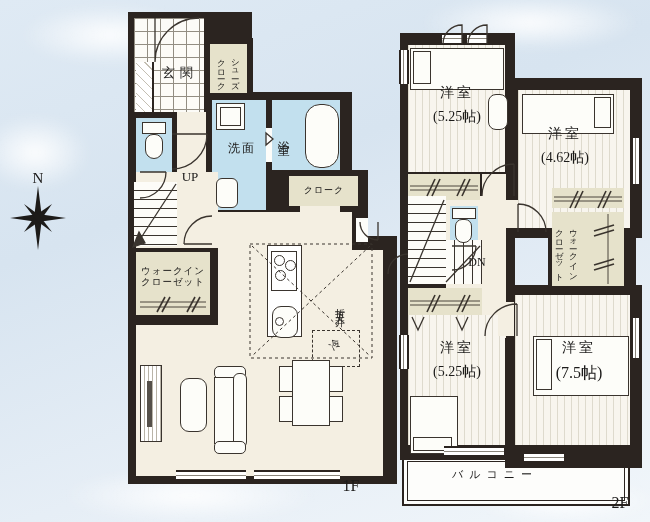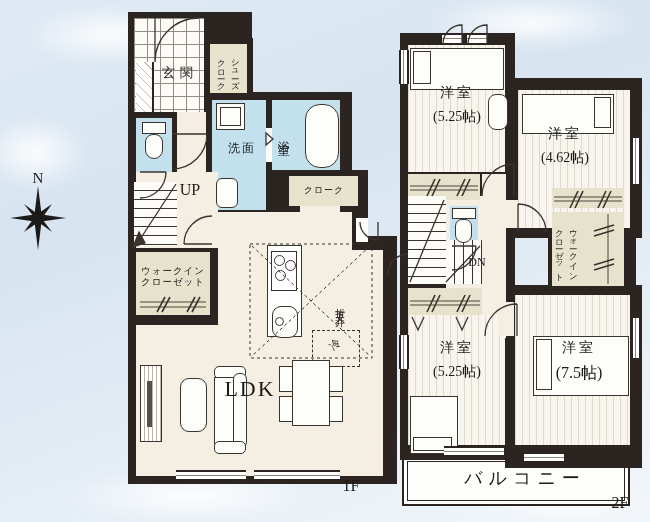--- a/index.html
+++ b/index.html
@@ -228,37 +228,36 @@
   </svg>
 
   <div class="lbl" style="left:26px;top:170px;width:24px;font-size:15px">N</div>
 
   <div class="lbl" style="left:154px;top:66px;width:52px;font-size:13px;letter-spacing:5px">玄関</div>
   <div class="lbl vtext" style="left:230px;top:47px;height:46px;font-size:8.5px;letter-spacing:1px">シューズ</div>
   <div class="lbl vtext" style="left:216px;top:47px;height:46px;font-size:8.5px;letter-spacing:1px">クローク</div>
   <div class="lbl" style="left:220px;top:142px;width:44px;font-size:12px;letter-spacing:2px">洗面</div>
   <div class="lbl vtext" style="left:276px;top:108px;height:52px;font-size:12px;letter-spacing:3px">浴室</div>
   <div class="lbl" style="left:292px;top:185px;width:64px;font-size:9px;letter-spacing:1px">クローク</div>
-  <div class="lbl" style="left:176px;top:181px;width:28px;font-size:16px">UP</div>
+  <div class="lbl" style="left:176px;top:170px;width:28px;font-size:13px">UP</div>
   <div class="lbl" style="left:138px;top:266px;width:70px;font-size:9.5px;letter-spacing:1px">
     <div>ウォークイン</div>
     <div>クローゼット</div>
   </div>
-  <div class="lbl" style="left:214px;top:376px;width:72px;font-size:22px;letter-spacing:2px">LDK</div>
   <div class="lbl vtext" style="left:334px;top:266px;height:80px;font-size:10px;letter-spacing:3px">折下天井</div>
   <div class="lbl" style="left:325px;top:338px;width:20px;font-size:11px;transform:rotate(-42deg)">冷</div>
   <div class="lbl" style="left:334px;top:477px;width:34px;font-size:16px">1F</div>
 
   <div class="lbl" style="left:428px;top:85px;width:58px;font-size:14px;letter-spacing:3px">洋室</div>
   <div class="lbl" style="left:416px;top:109px;width:82px;font-size:14px">(5.25帖)</div>
   <div class="lbl" style="left:536px;top:126px;width:58px;font-size:14px;letter-spacing:3px">洋室</div>
   <div class="lbl" style="left:526px;top:150px;width:78px;font-size:14px">(4.62帖)</div>
   <div class="lbl" style="left:462px;top:256px;width:30px;font-size:12px">DN</div>
   <div class="lbl vtext" style="left:568px;top:217px;height:66px;font-size:8.5px;letter-spacing:1px">ウォークイン</div>
   <div class="lbl vtext" style="left:554px;top:217px;height:66px;font-size:8.5px;letter-spacing:1px">クローゼット</div>
   <div class="lbl" style="left:428px;top:340px;width:58px;font-size:14px;letter-spacing:3px">洋室</div>
   <div class="lbl" style="left:416px;top:364px;width:82px;font-size:14px">(5.25帖)</div>
   <div class="lbl" style="left:550px;top:340px;width:58px;font-size:14px;letter-spacing:3px">洋室</div>
   <div class="lbl" style="left:544px;top:364px;width:70px;font-size:16px">(7.5帖)</div>
-  <div class="lbl" style="left:450px;top:468px;width:150px;font-size:18px;letter-spacing:6px">バルコニー</div>
+  <div class="lbl" style="left:420px;top:468px;width:150px;font-size:11px;letter-spacing:6px">バルコニー</div>
   <div class="lbl" style="left:602px;top:494px;width:36px;font-size:16px">2F</div>
 
 </div>
 
 </body></html>

